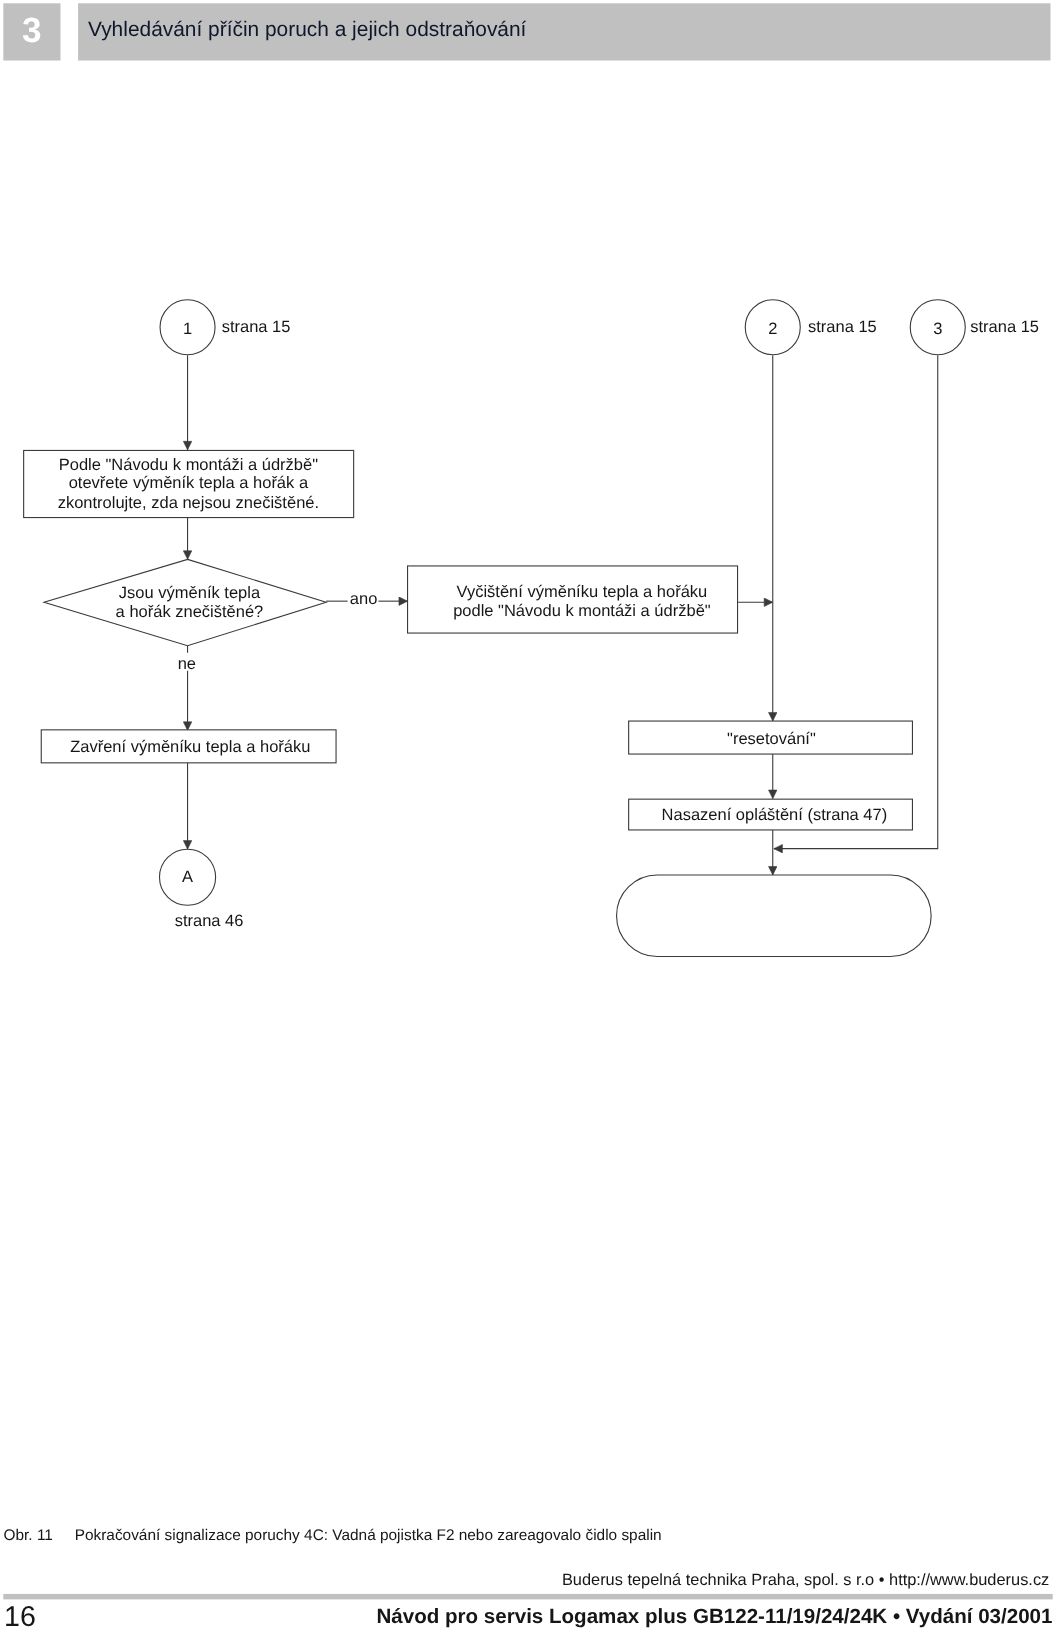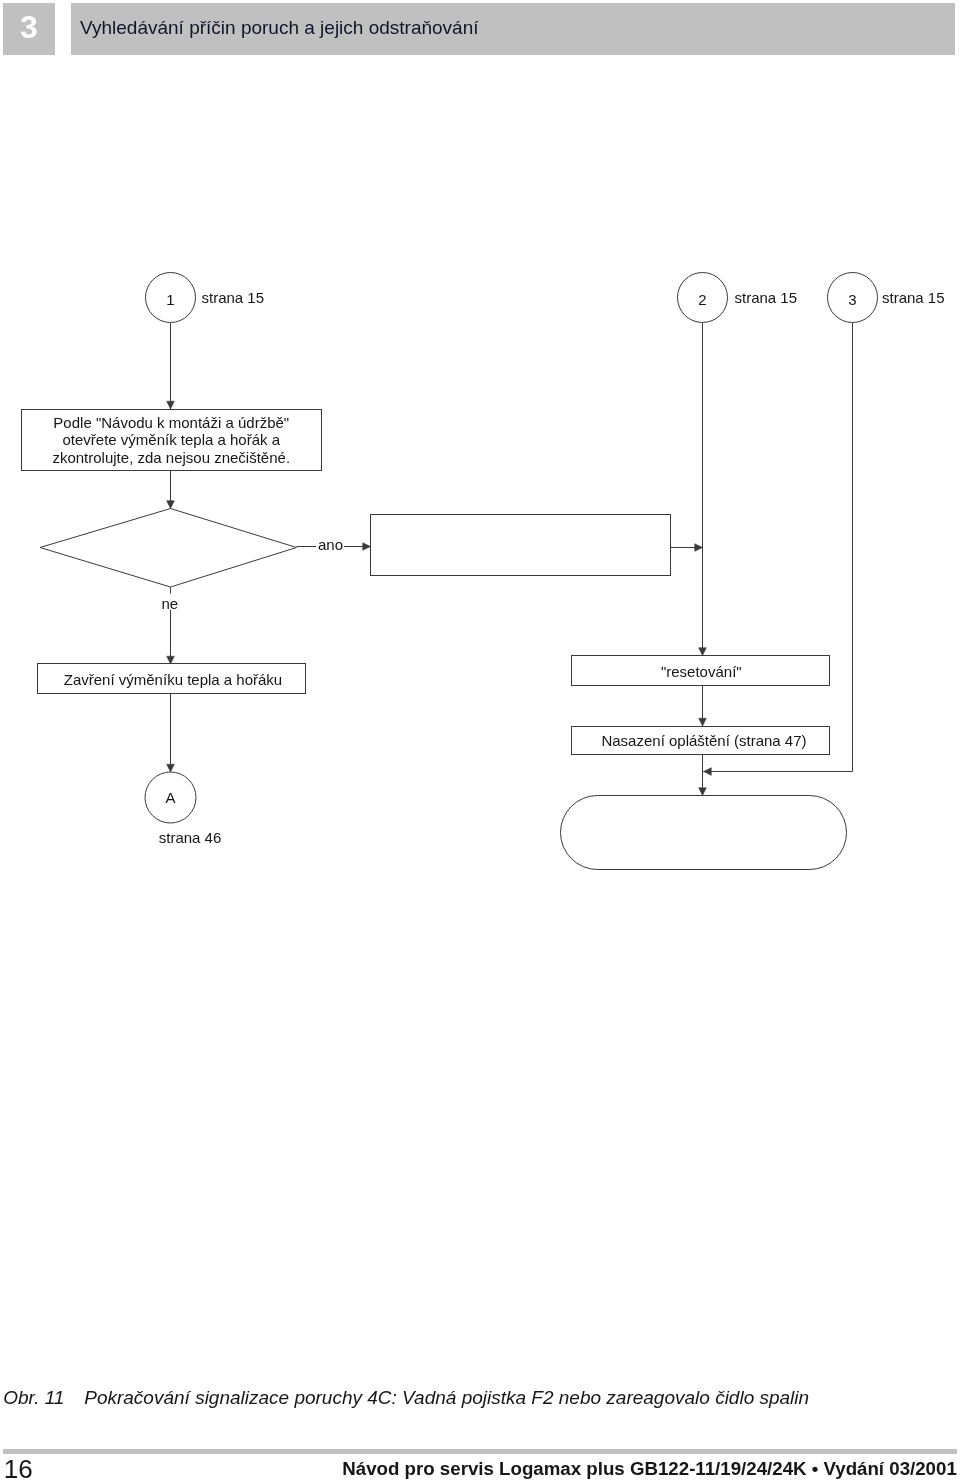--- a/index.html
+++ b/index.html
@@ -15,21 +15,21 @@
   .hdr-bar{position:absolute;left:71px;top:2.5px;width:884px;height:52px;background:#c0c0c0;}
   .hdr-title{position:absolute;left:80px;top:12.5px;color:#0f172a;font-weight:normal;font-size:19px;
              line-height:29.3px;white-space:nowrap;}
 
   
   #flow{position:absolute;left:0;top:0;}
   .tx{position:absolute;font-size:15px;line-height:15px;white-space:nowrap;}
   .txblk{position:absolute;font-size:15px;line-height:17.7px;text-align:center;}
 
   
-  .obr{position:absolute;font-style:italic;font-size:19px;white-space:nowrap;}
+  .obr{position:absolute;font-size:14px;white-space:nowrap;}
   .legal{position:absolute;font-size:14.8px;white-space:nowrap;}
   .ftr-bar{position:absolute;background:#c0c0c0;}
   .pageno{position:absolute;font-size:26px;line-height:19px;}
   .ftr-right{position:absolute;font-size:18.7px;line-height:19px;white-space:nowrap;font-weight:bold;}
 </style>
 </head>
 <body>
 
 <div id="page">
 
@@ -94,33 +94,42 @@
   <div class="tx" style="left:734.5px;top:289.5px">strana 15</div>
   <div class="tx" style="left:882px;top:289.5px">strana 15</div>
   <div class="tx" style="left:120.3px;top:830.2px;width:101px;text-align:right">strana 46</div>
 
   <div class="txblk" style="left:21px;top:413.5px;width:300.5px">
     <div>Podle "Návodu k montáži a údržbě"</div>
     <div>otevřete výměník tepla a hořák a</div>
     <div>zkontrolujte, zda nejsou znečištěné.</div>
   </div>
 
+  <div class="txblk" style="left:44px;top:530.5px;width:256.5px">
+    <div>Jsou výměník tepla</div>
+    <div>a hořák znečištěné?</div>
+  </div>
 
   <div class="tx" style="left:318px;top:537px">ano</div>
   <div class="tx" style="left:161.5px;top:595.5px">ne</div>
 
+  <div class="txblk" style="left:378.5px;top:529.5px;width:301px">
+    <div>Vyčištění výměníku tepla a hořáku</div>
+    <div>podle "Návodu k montáži a údržbě"</div>
+  </div>
 
   <div class="txblk" style="left:39px;top:670.5px;width:268px">Zavření výměníku tepla a hořáku</div>
   <div class="txblk" style="left:571.8px;top:663px;width:259px">"resetování"</div>
   <div class="txblk" style="left:574.5px;top:731.8px;width:259px">Nasazení opláštění (strana 47)</div>
 
 
   <div class="obr" style="left:3.2px;top:1386.5px">
     <span>Obr. 11</span><span style="display:inline-block;width:19.8px"></span><span>Pokračování signalizace poruchy 4C: Vadná pojistka F2 nebo zareagovalo čidlo spalin</span>
   </div>
 
+  <div class="legal" style="left:510.8px;top:1429px;font-size:14.9px">Buderus tepelná technika Praha, spol. s r.o • http://www.buderus.cz</div>
 
   <div class="ftr-bar" style="left:3px;top:1449.3px;width:954px;height:5.2px"></div>
 
   <div class="pageno" style="left:3.7px;top:1459.5px">16</div>
   <div class="ftr-right" style="right:3.2px;top:1458.5px">Návod pro servis Logamax plus GB122-11/19/24/24K • Vydání 03/2001</div>
 
 </div>
 
 </body></html>

